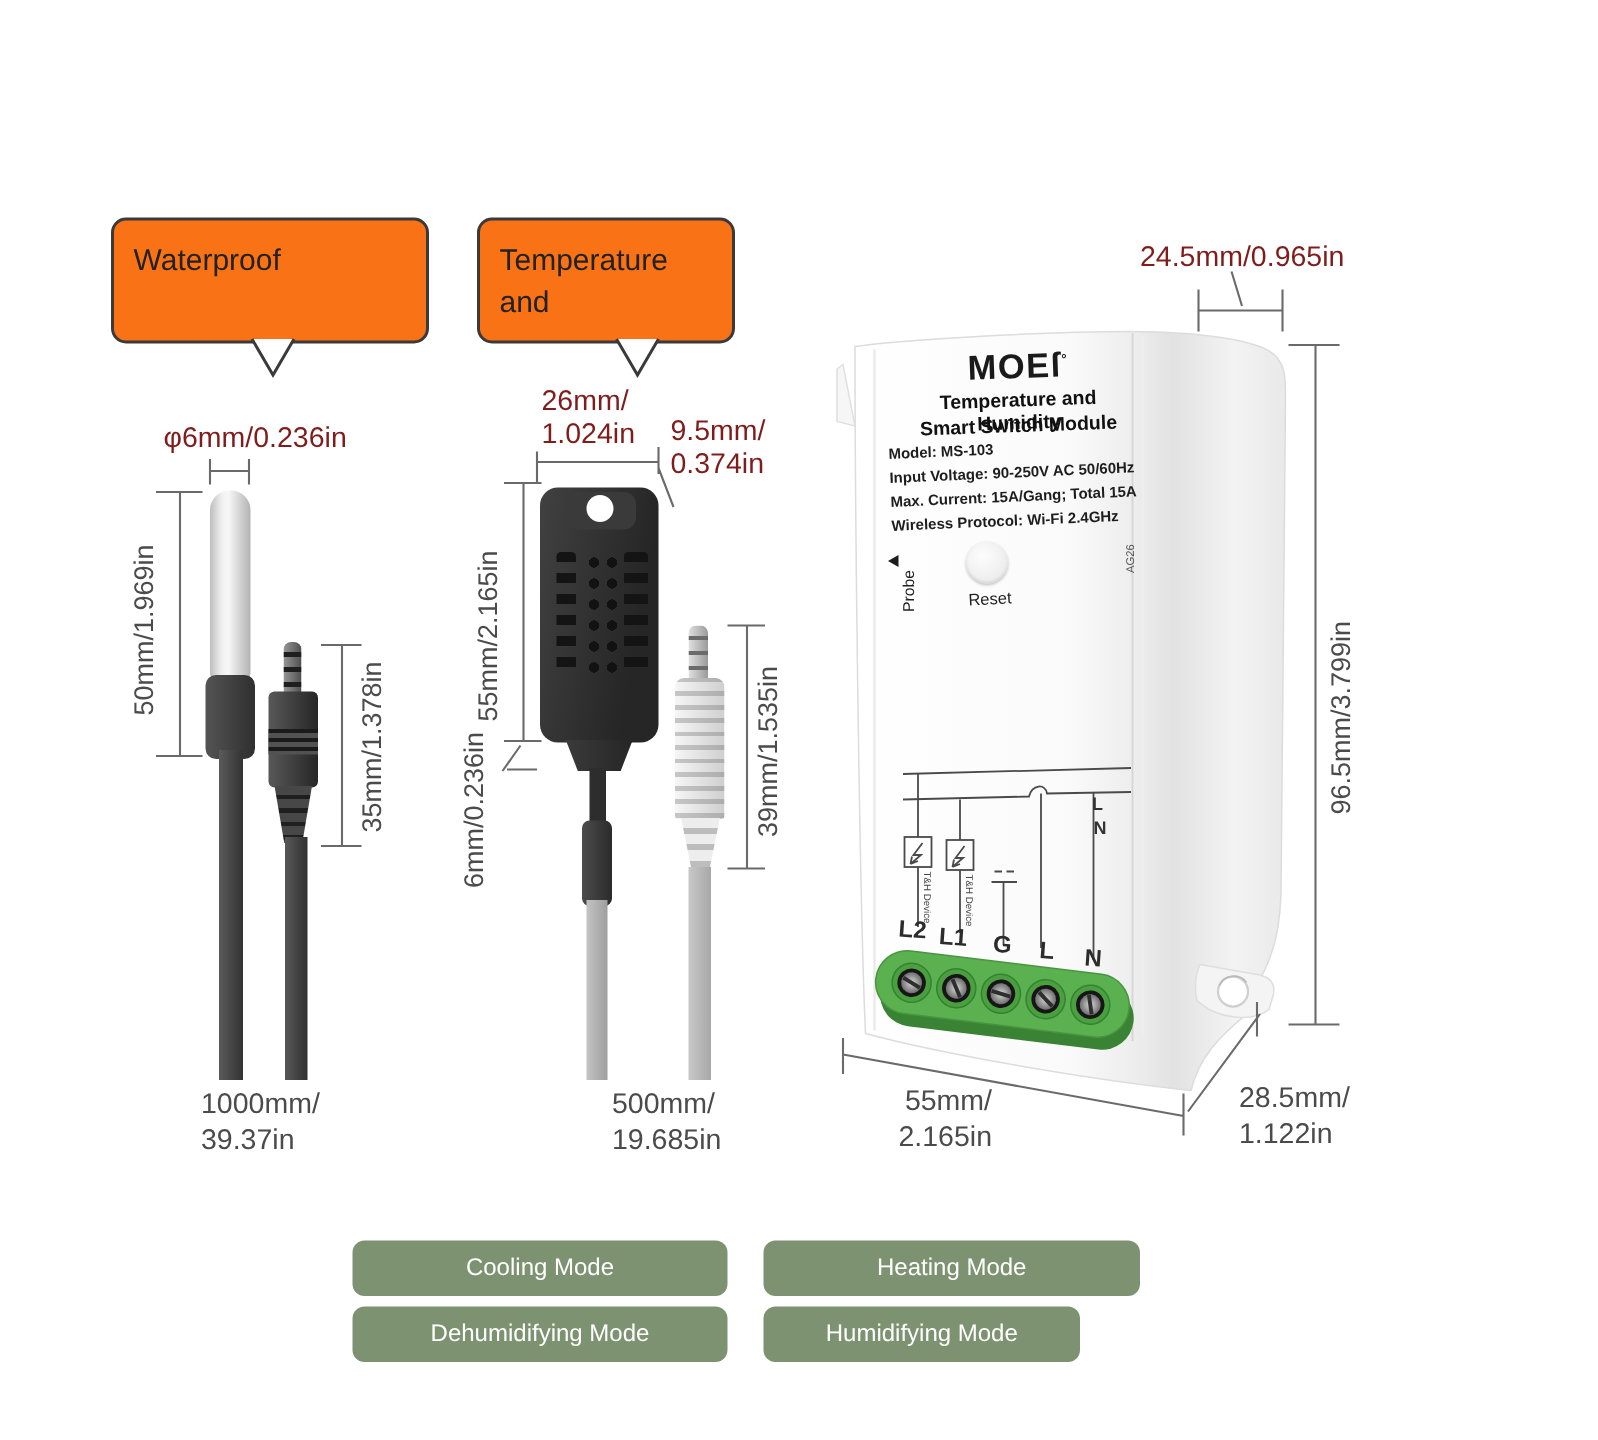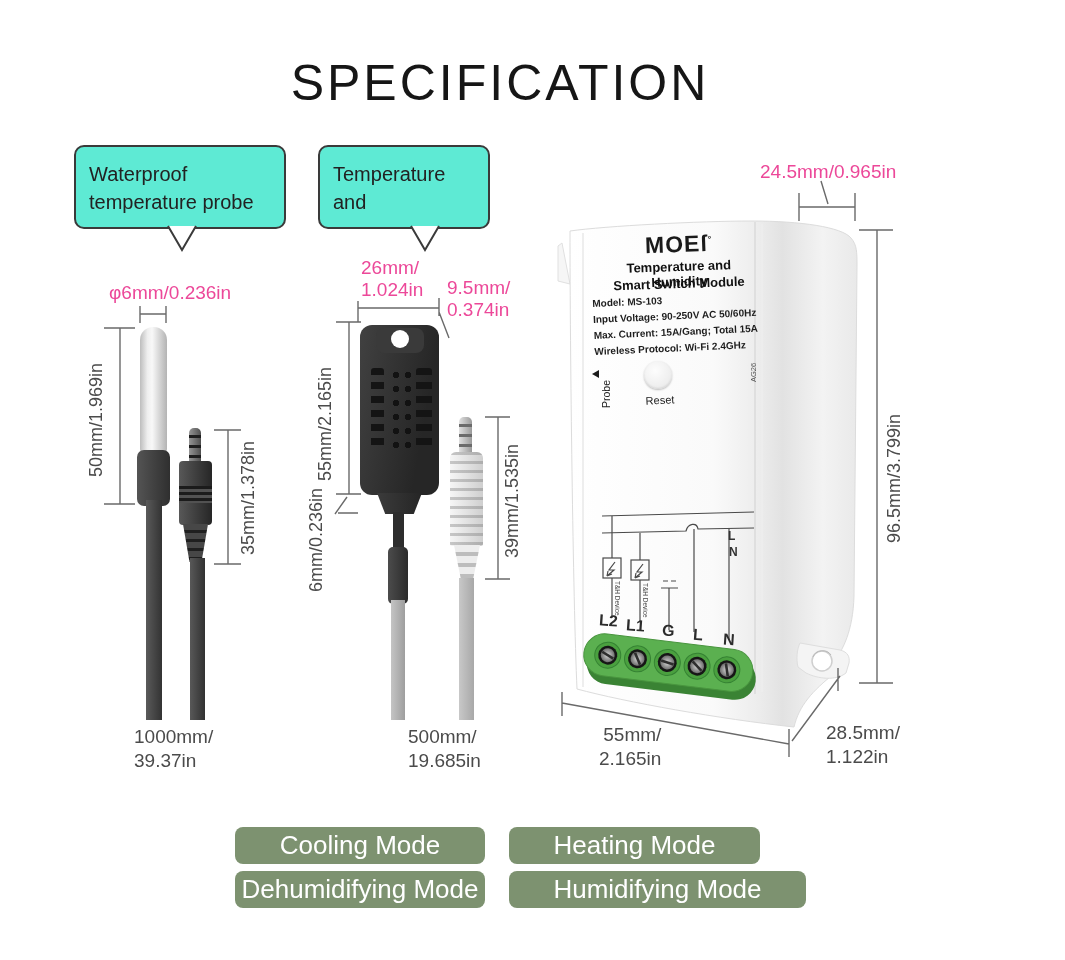--- a/index.html
+++ b/index.html
@@ -1,40 +1,39 @@
 <!DOCTYPE html>
 <html><head>
 <meta charset="utf-8">
 <style>
   html,body{margin:0;padding:0;background:#fff;}
   .page{position:relative;width:1065px;height:960px;background:#fff;overflow:hidden;
         font-family:"Liberation Sans", sans-serif;color:#222;}
   .abs{position:absolute;}
   .title{left:0;top:54px;width:1000px;text-align:center;font-size:50px;letter-spacing:3px;
          font-weight:400;color:#161616;}
-  .callout{border:2px solid #3a3a3a;border-radius:10px;background:#5eead4;
+  .callout{border:2px solid #3a3a3a;border-radius:10px;background:#f97316;
            font-size:20px;line-height:28px;color:#222;padding:13px 12px 0 13px;box-sizing:border-box;}
-  .dim{font-size:19px;color:#ec4899;line-height:22px;white-space:nowrap;}
+  .dim{font-size:19px;color:#7f1d1d;line-height:22px;white-space:nowrap;}
   .dimv{font-size:18px;color:#4b4b4b;writing-mode:vertical-rl;transform:rotate(180deg);
         text-align:center;white-space:nowrap;}
   .len{font-size:19px;color:#4b4b4b;line-height:24px;}
   .mode{border-radius:8px;display:flex;align-items:center;justify-content:center;
-        color:#fff;font-size:26px;}
+        color:#fff;font-size:16px;}
   .devsmall{font-size:10px;font-weight:600;color:#1d1d1d;line-height:16px;white-space:nowrap;}
   .term{font-size:16px;font-weight:bold;color:#2c2c2c;}
   svg{display:block;}
 </style>
 </head>
 <body>
 
 <div class="page">
 
   <div class="abs callout" style="left:74px;top:145px;width:212px;height:84px;">
     <div>Waterproof</div>
-    <div>temperature probe</div>
   </div>
   <div class="abs callout" style="left:318px;top:145px;width:172px;height:84px;">
     <div>Temperature and</div>
   </div>
 
   <div class="abs" style="left:140px;top:327px;width:27px;height:126px;border-radius:13px 13px 4px 4px;
        background:linear-gradient(90deg,#bdbdbd 0%,#efefef 28%,#f8f8f8 45%,#d2d2d2 75%,#b3b3b3 100%);"></div>
   <div class="abs" style="left:137px;top:450px;width:33px;height:56px;border-radius:7px;
        background:linear-gradient(90deg,#545454,#2f2f2f);"></div>
   <div class="abs" style="left:146px;top:500px;width:16px;height:220px;
@@ -176,21 +175,20 @@
       <path d="M336,322 H361 M349,322 V494 M336,494 H361"></path>
       <path d="M338,513 H358 M347,497 L335,514"></path>
       <path d="M485,417 H510 M498,417 V579 M485,579 H510"></path>
       <path d="M799,207 H855 M799,193 V221 M855,193 V221 M821,181 L828,204"></path>
       <path d="M859,230 H893 M877,230 V683 M859,683 H893"></path>
       <path d="M562,703 L789,744 M562,692 V716 M789,729 V757"></path>
       <path d="M792,741 L840,676 M838,668 V691"></path>
     </g>
   </svg>
 
-  <div class="abs title">SPECIFICATION</div>
 
   <div class="abs dim" style="left:109px;top:282px;">φ6mm/0.236in</div>
   <div class="abs dimv" style="left:86px;top:334px;height:172px;">50mm/1.969in</div>
   <div class="abs dimv" style="left:238px;top:422px;height:152px;">35mm/1.378in</div>
   <div class="abs len" style="left:134px;top:725px;">
     <div>1000mm/</div>
     <div>39.37in</div>
   </div>
 
   <div class="abs dim" style="left:361px;top:257px;">
@@ -242,15 +240,15 @@
   <div class="abs" style="left:642px;top:583px;height:42px;font-size:6.5px;color:#444;writing-mode:vertical-rl;">T&amp;H Device</div>
   <div class="abs term" style="left:599px;top:612px;transform:rotate(4deg);">L2</div>
   <div class="abs term" style="left:626px;top:617px;transform:rotate(4deg);">L1</div>
   <div class="abs term" style="left:662px;top:622px;transform:rotate(4deg);">G</div>
   <div class="abs term" style="left:693px;top:626px;transform:rotate(4deg);">L</div>
   <div class="abs term" style="left:723px;top:631px;transform:rotate(4deg);">N</div>
 
   <div class="abs mode" style="left:235px;top:827px;width:250px;height:37px;background:#7d9270;">Cooling Mode</div>
   <div class="abs mode" style="left:235px;top:871px;width:250px;height:37px;background:#7d9270;">Dehumidifying Mode</div>
   <div class="abs mode" style="left:509px;top:827px;width:251px;height:37px;background:#7d9270;">Heating Mode</div>
-  <div class="abs mode" style="left:509px;top:871px;width:297px;height:37px;background:#7d9270;">Humidifying Mode</div>
+  <div class="abs mode" style="left:509px;top:871px;width:211px;height:37px;background:#7d9270;">Humidifying Mode</div>
 
 </div>
 
 </body></html>

